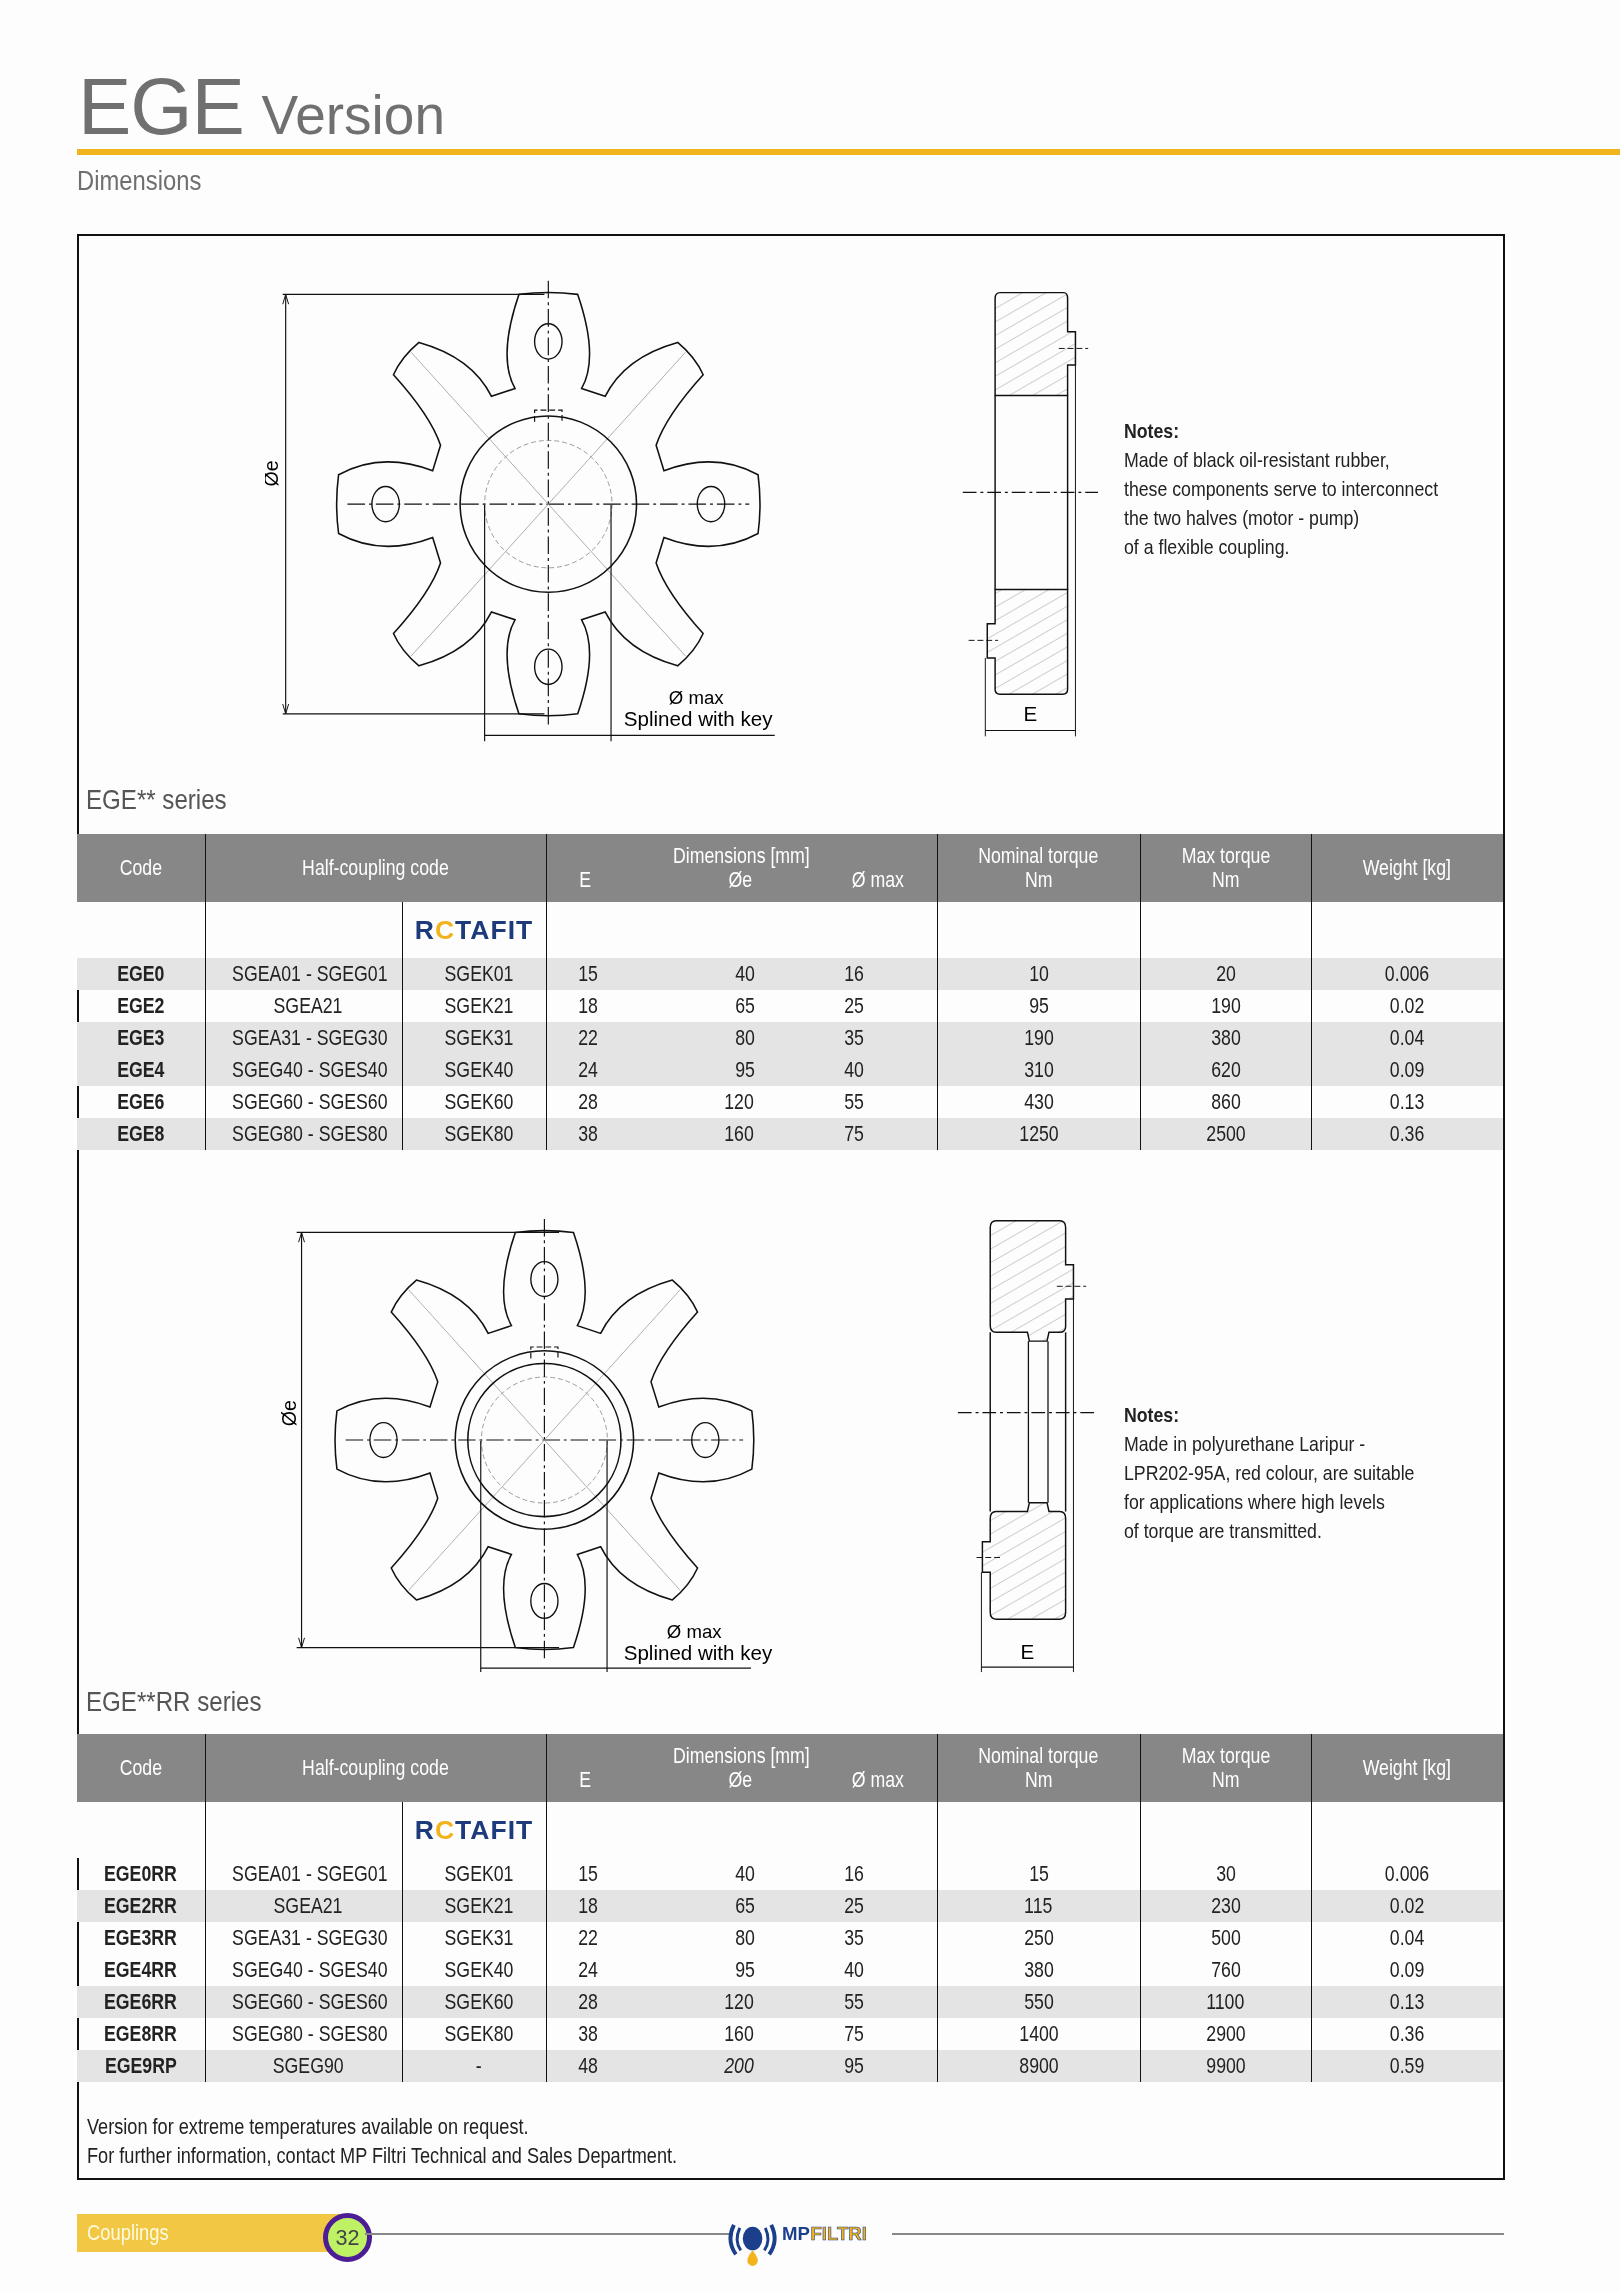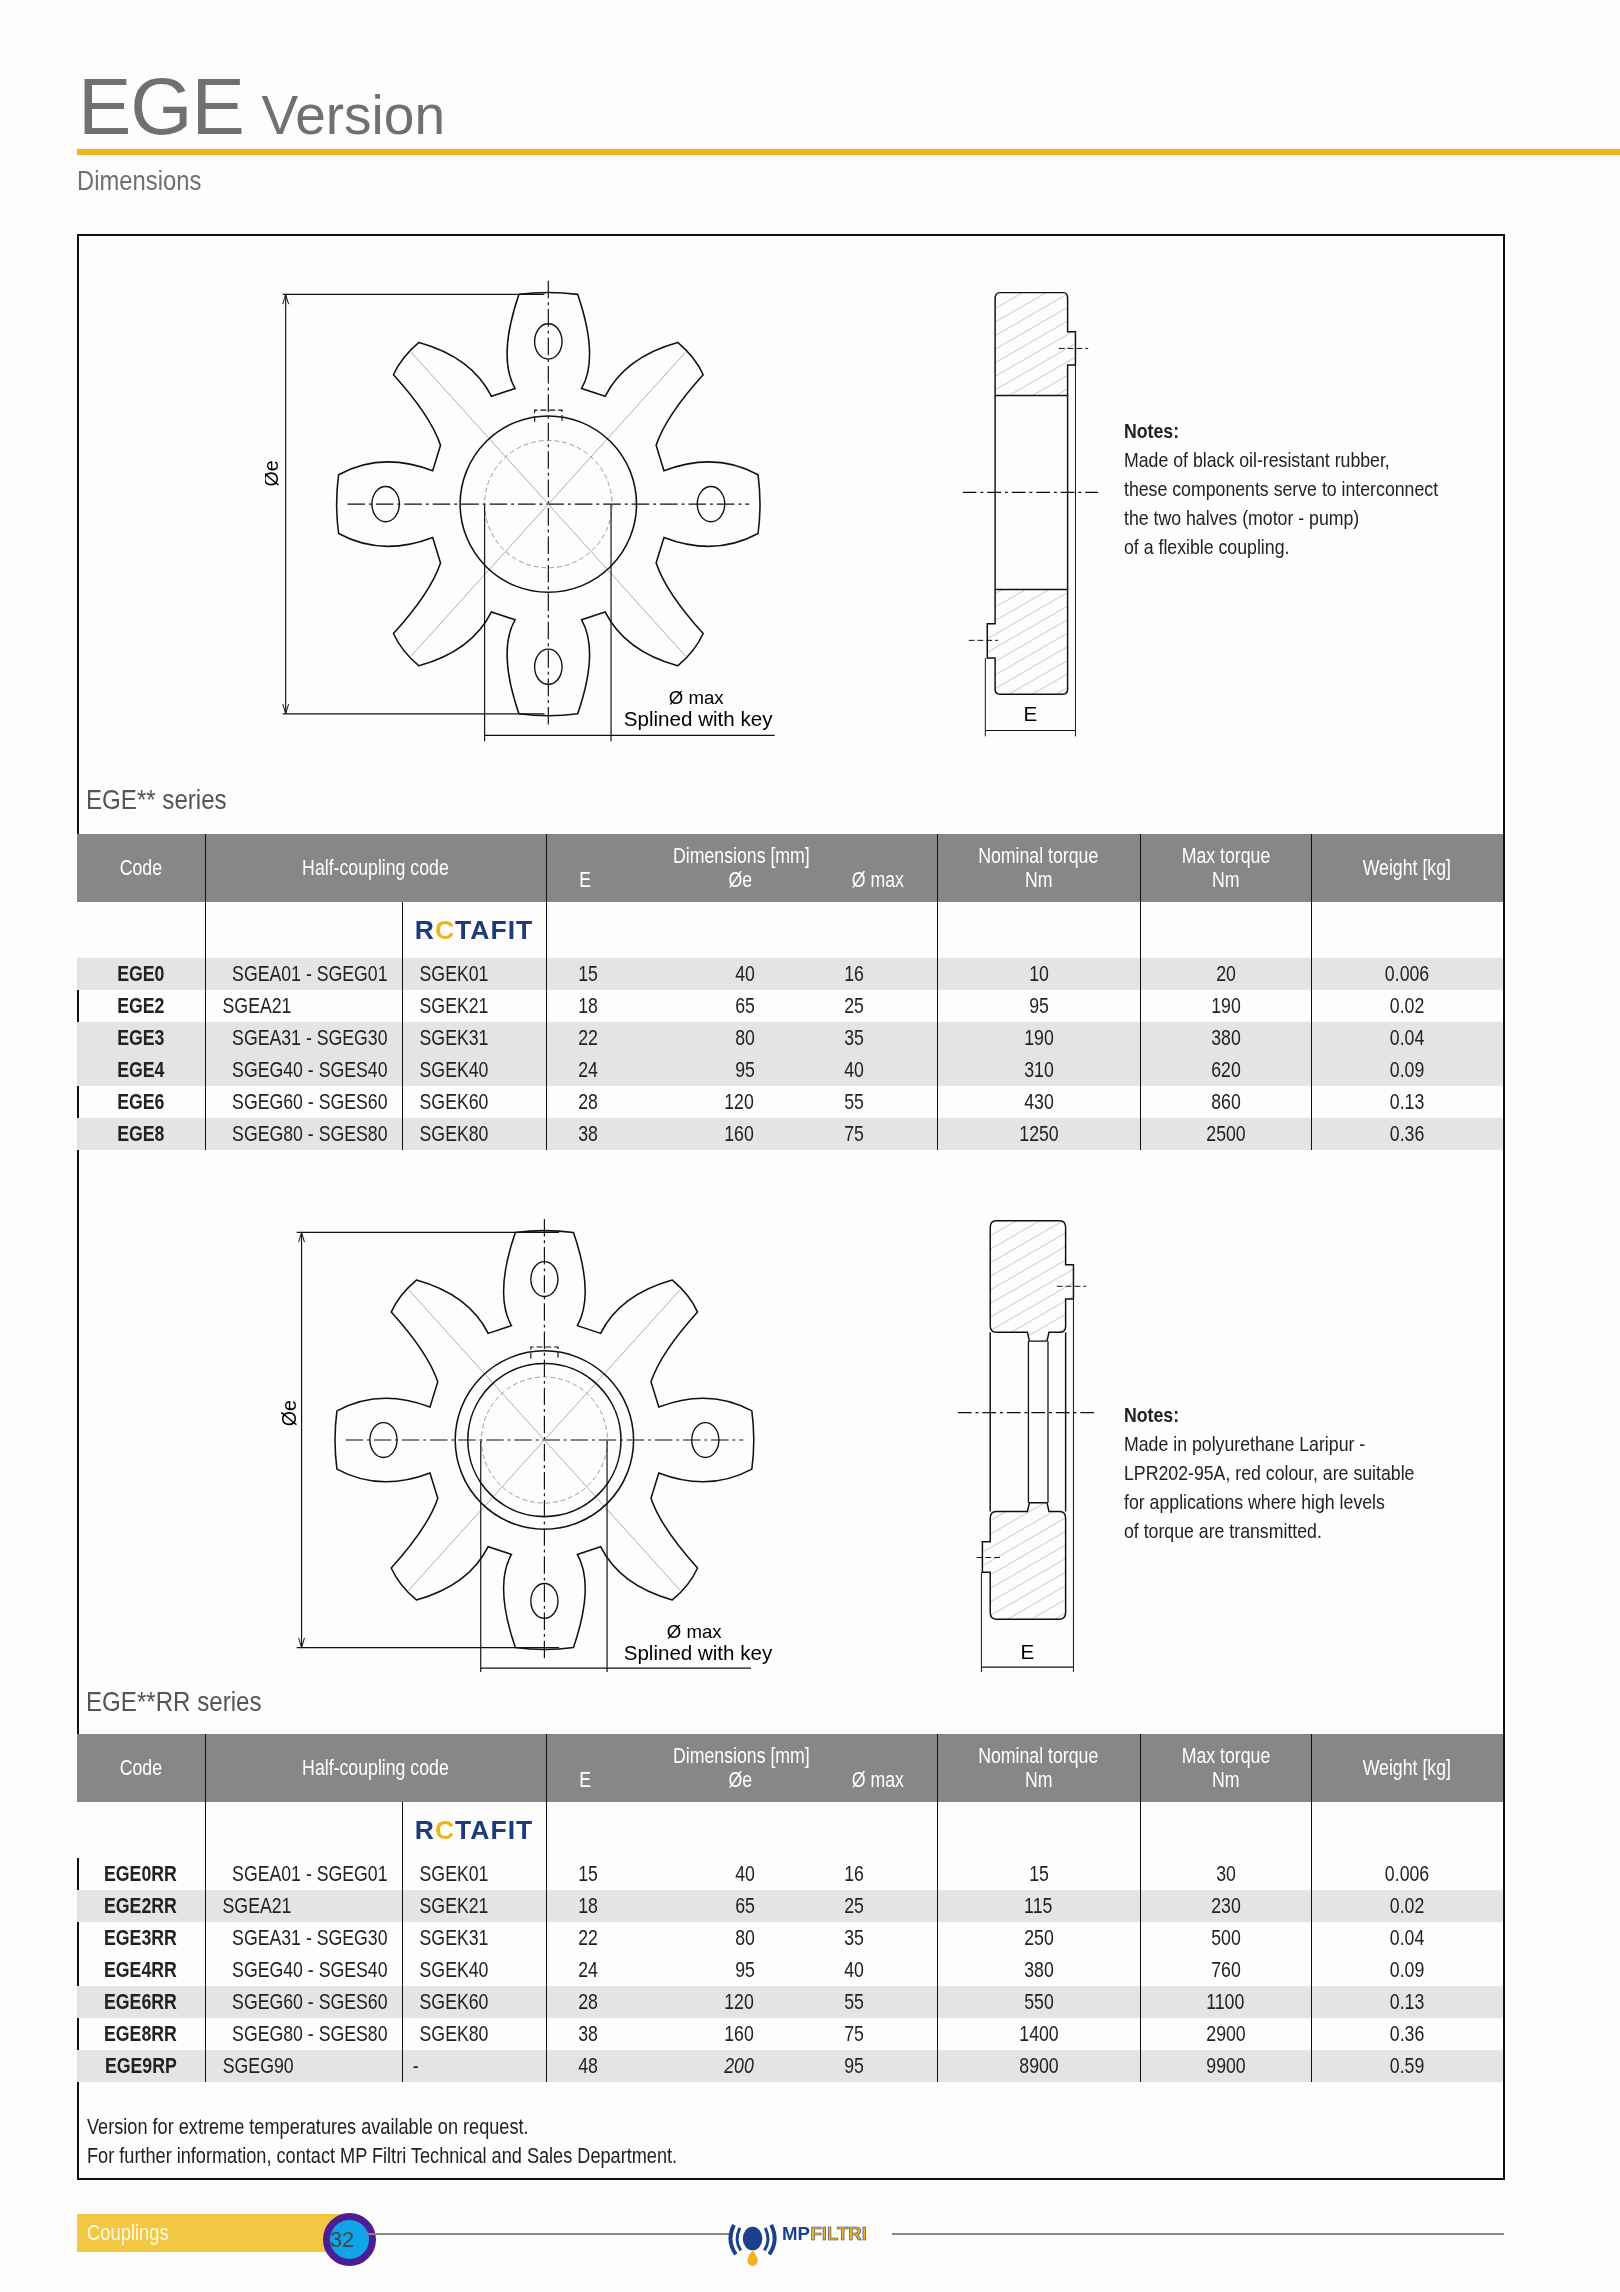--- a/index.html
+++ b/index.html
@@ -15,29 +15,29 @@
   .notes { font-size: 20.6px; line-height: 29px; color: #222; transform: scaleX(0.86); transform-origin: left top; white-space: nowrap; }
   .notes .notes-head { font-weight: bold; }
   table.spec { position: absolute; border-collapse: collapse; table-layout: fixed; font-size: 21.6px; }
   table.spec td, table.spec th { padding: 0; height: 32px; overflow: hidden; white-space: nowrap; }
   table.spec th { background: #878787; color: #fff; font-weight: normal; font-size: 21.6px; height: 68px; line-height: 24.5px; }
   table.spec .vl { border-left: 1.5px solid #111; }
   table.spec tr.logo-row td { height: 56px; background: #fdfdfd; margin-top: 46px; }
   table.spec tr.shade td { background: #e4e4e4; }
   .cn { display: inline-block; transform: scaleX(0.82); }
   .code { font-weight: bold; text-align: center; }
-  .lft { text-align: left; padding-left: 9.8px !important; }
+  .lft { text-align: center; padding-left: 9.8px !important; }
   .ctr { text-align: center; }
   .rgt { text-align: right; }
   .rotafit { font-weight: bold; font-size: 26.5px; color: #1d3b7a; letter-spacing: 1px; }
   .rotafit .o { color: #f2b21c; }
   .footnote { font-size: 21.6px; line-height: 29px; color: #222; transform: scaleX(0.84); transform-origin: left top; white-space: nowrap; }
   .footer-bar { left: 77px; top: 2214px; width: 270px; height: 38px; background: #f2c744; }
   .footer-label { left: 77px; top: 2220px; font-size: 21.6px; color: #fffbe0; transform: scaleX(0.85); transform-origin: left; padding-left: 11.8px; }
-  .page-circle { left: 323px; top: 2213px; width: 39px; height: 39px; border-radius: 50%; background: #0ea5e9; border: 7px solid #4c1d95; font-size: 21.6px; color: #444; text-align: left; line-height: 39px; }
+  .page-circle { left: 323px; top: 2213px; width: 39px; height: 39px; border-radius: 50%; background: #bef264; border: 5px solid #4c1d95; font-size: 21.6px; color: #444; text-align: center; line-height: 39px; }
   .footer-line { height: 2px; background: #888; top: 2233px; }
   .drawlabel { font-family: "Liberation Sans", sans-serif; }
 </style>
 </head>
 <body>
 
 <div class="abs title">
   <span class="big">EGE</span><span class="small">Version</span>
 </div>
 <div class="abs gold-line"></div>

